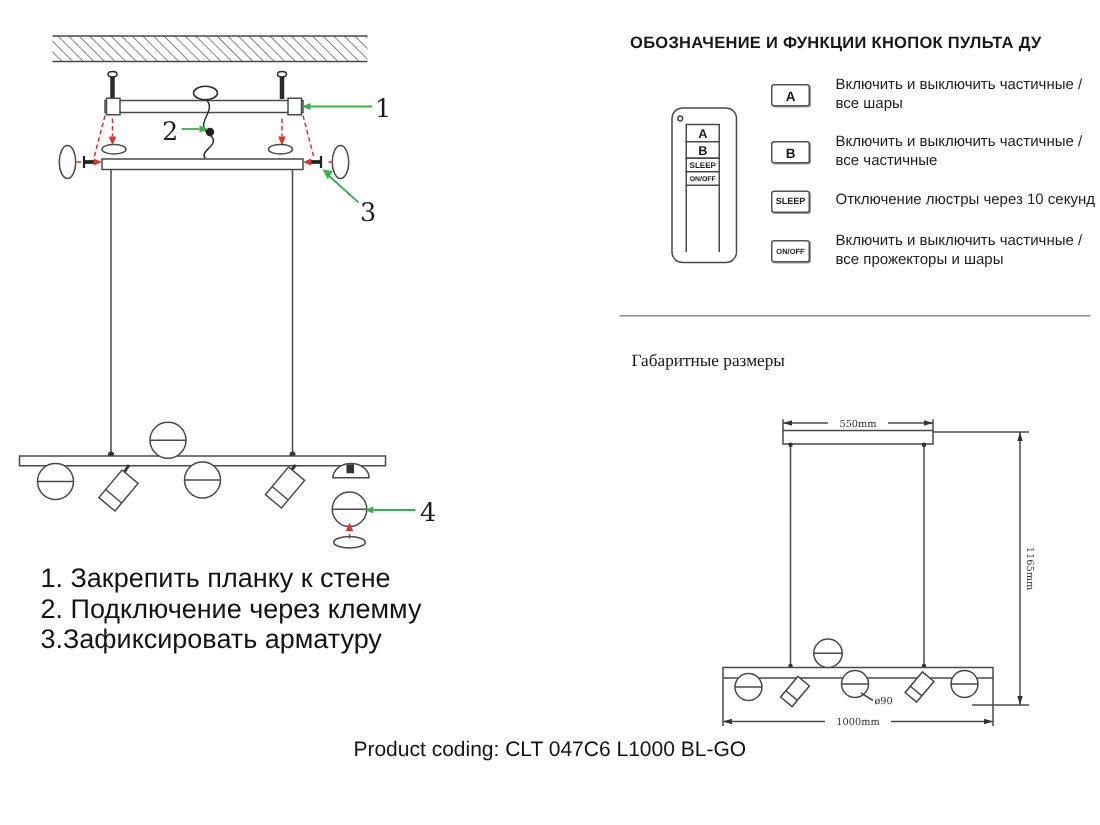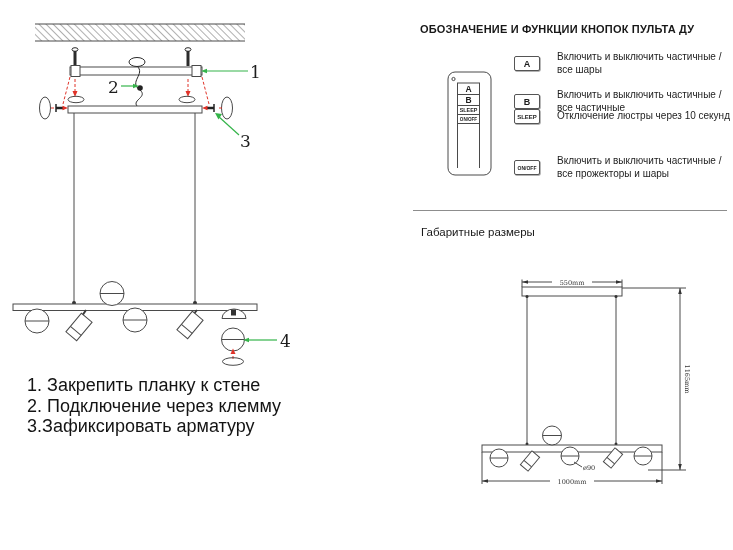--- a/index.html
+++ b/index.html
@@ -21,21 +21,21 @@
   .remote-title{left:420px;top:23px;font-size:11px;letter-spacing:.2px;color:#181818;font-weight:bold;}
   .remote-row{position:absolute;left:514px;display:flex;align-items:center;gap:17px;width:218px;}
   .btn-icon{flex:none;min-width:22px;height:13px;padding:0 1px;border:1px solid #555;border-radius:2px;
             background:#fff;box-shadow:.7px .7px 0 #9a9a9a;display:flex;align-items:center;justify-content:center;
             font-weight:bold;color:#1c1c1c;}
   .btn-ab{font-size:9px;}
   .btn-sleep{font-size:6px;}
   .btn-onoff{font-size:5px;}
   .row-text{font-size:10px;line-height:12.5px;color:#1d1d1d;}
   .divider{left:413px;top:210px;width:314px;height:0;border-top:1px solid #8d8d8d;}
-  .dims-title{left:421px;top:226px;font-size:11.5px;color:#181818;}
+  .dims-title{left:421px;top:235px;font-size:11.5px;color:#181818;font-family:Liberation Serif, serif;}
   
   .steps{left:27px;top:375px;font-size:18px;line-height:20.5px;color:#141414;}
   .product-coding{left:0;right:0;top:491px;text-align:center;font-size:14px;color:#141414;}
 </style>
 </head>
 <body>
 
 <div id="page">
 
   <svg class="abs" style="left:0;top:0" width="310" height="370" viewBox="0 0 310 370">
@@ -201,21 +201,21 @@
       <div>все шары</div>
     </div>
   </div>
   <div class="remote-row" style="top:89px">
     <div class="btn-icon btn-ab">B</div>
     <div class="row-text">
       <div>Включить и выключить частичные /</div>
       <div>все частичные</div>
     </div>
   </div>
-  <div class="remote-row" style="top:109px">
+  <div class="remote-row" style="top:127px">
     <div class="btn-icon btn-sleep">SLEEP</div>
     <div class="row-text">
       <div>Отключение люстры через 10 секунд</div>
     </div>
   </div>
   <div class="remote-row" style="top:155px">
     <div class="btn-icon btn-onoff">ON/OFF</div>
     <div class="row-text">
       <div>Включить и выключить частичные /</div>
       <div>все прожекторы и шары</div>
@@ -293,14 +293,15 @@
     <g>
       <line x1="167" y1="40" x2="231" y2="40" class="ln"></line>
       <line x1="193" y1="222" x2="231" y2="222" class="ln"></line>
       <line x1="225" y1="40" x2="225" y2="222" class="ln"></line>
       <polygon points="225,40 223.2,46 226.8,46" fill="#333"></polygon>
       <polygon points="225,222 223.2,216 226.8,216" fill="#333"></polygon>
       <text x="229.5" y="131" text-anchor="middle" class="dimtxt" transform="rotate(90 229.5 131)">1165mm</text>
     </g>
   </svg>
 
+  <div class="abs product-coding">Product coding: CLT 047C6 L1000 BL-GO</div>
 
 </div>
 
 </body></html>

